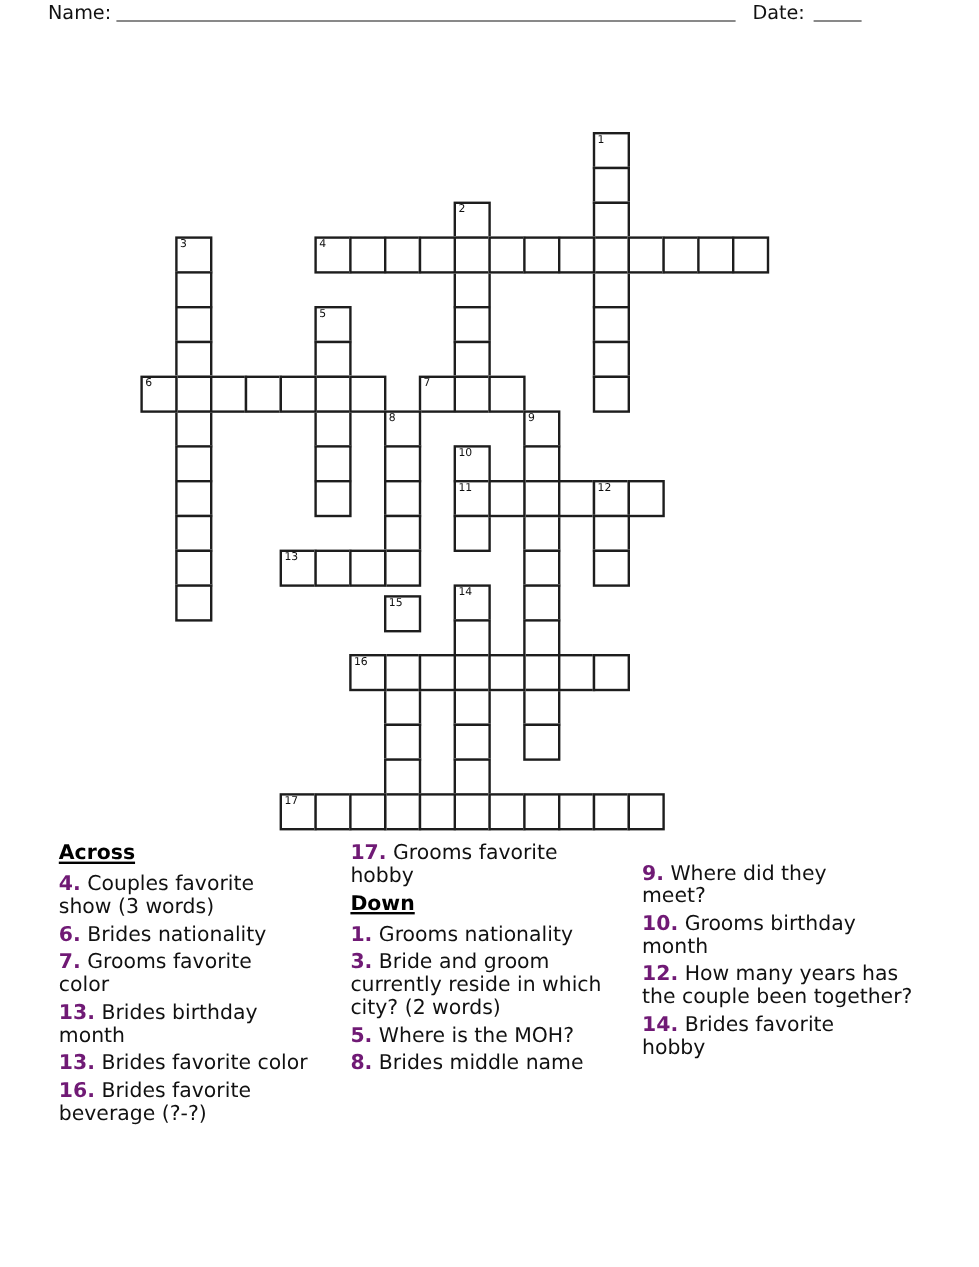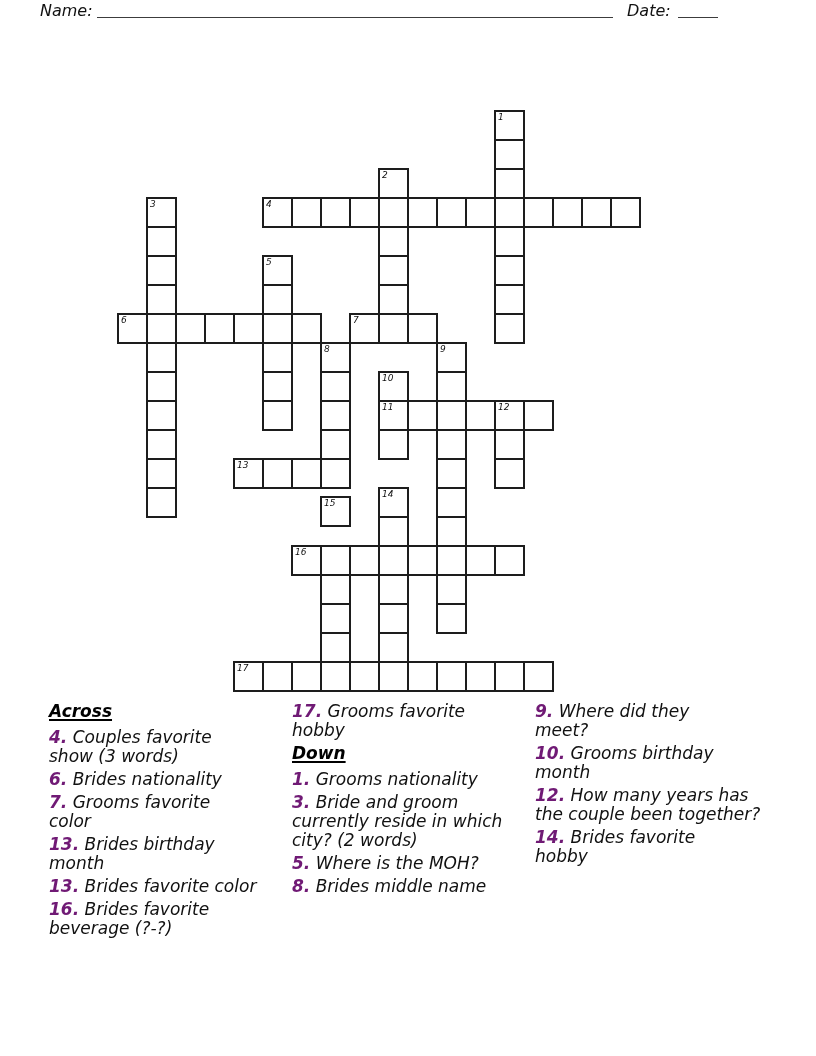--- a/index.html
+++ b/index.html
@@ -1,18 +1,18 @@
 <!DOCTYPE html>
 <html><head>
 <meta charset="utf-8">
 <style>
   html,body{margin:0;padding:0;background:#fff;}
   .page{
     position:relative;width:816px;height:1056px;background:#ffffff;
-    font-family:"DejaVu Sans","Liberation Sans",sans-serif;color:#1a1a1a;overflow:hidden;font-style:italic;
+    font-family:"DejaVu Sans","Liberation Sans",sans-serif;color:#1a1a1a;overflow:hidden;
   }
   
   .hdr-label{position:absolute;top:1px;font-size:16px;color:#111;}
   #name-label{left:40px;}
   #date-label{left:627px;}
   .blank{position:absolute;top:17px;height:0;border-bottom:1.5px solid #3c3c3c;}
   #name-line{left:97px;width:516px;}
   #date-line{left:678px;width:40px;}
   
   .title{
@@ -27,21 +27,21 @@
   }
   .cellnum{
     position:absolute;left:2px;top:1px;font-size:9px;line-height:9px;color:#111;
     font-family:"DejaVu Sans","Liberation Sans",sans-serif;
   }
   
   .clues{position:absolute;left:49px;top:702px;display:flex;}
   .clue-col{flex:0 0 auto;}
   #col1{width:243px;}
   #col2{width:243px;}
-  #col3{width:272px;}
+  #col3{width:272px;margin-top:17px;}
   .clue-heading{
     font-size:17px;line-height:19px;font-weight:700;margin:0 0 7px 0;color:#000;
     text-decoration:underline;text-decoration-thickness:2px;text-underline-offset:2px;
   }
   .clue{font-size:17px;line-height:19px;margin:0 0 4px 0;color:#111;}
   .clue b{font-weight:700;color:#701a75;}
   .clue .txt{white-space:pre-line;}
 </style>
 </head>
 <body>

